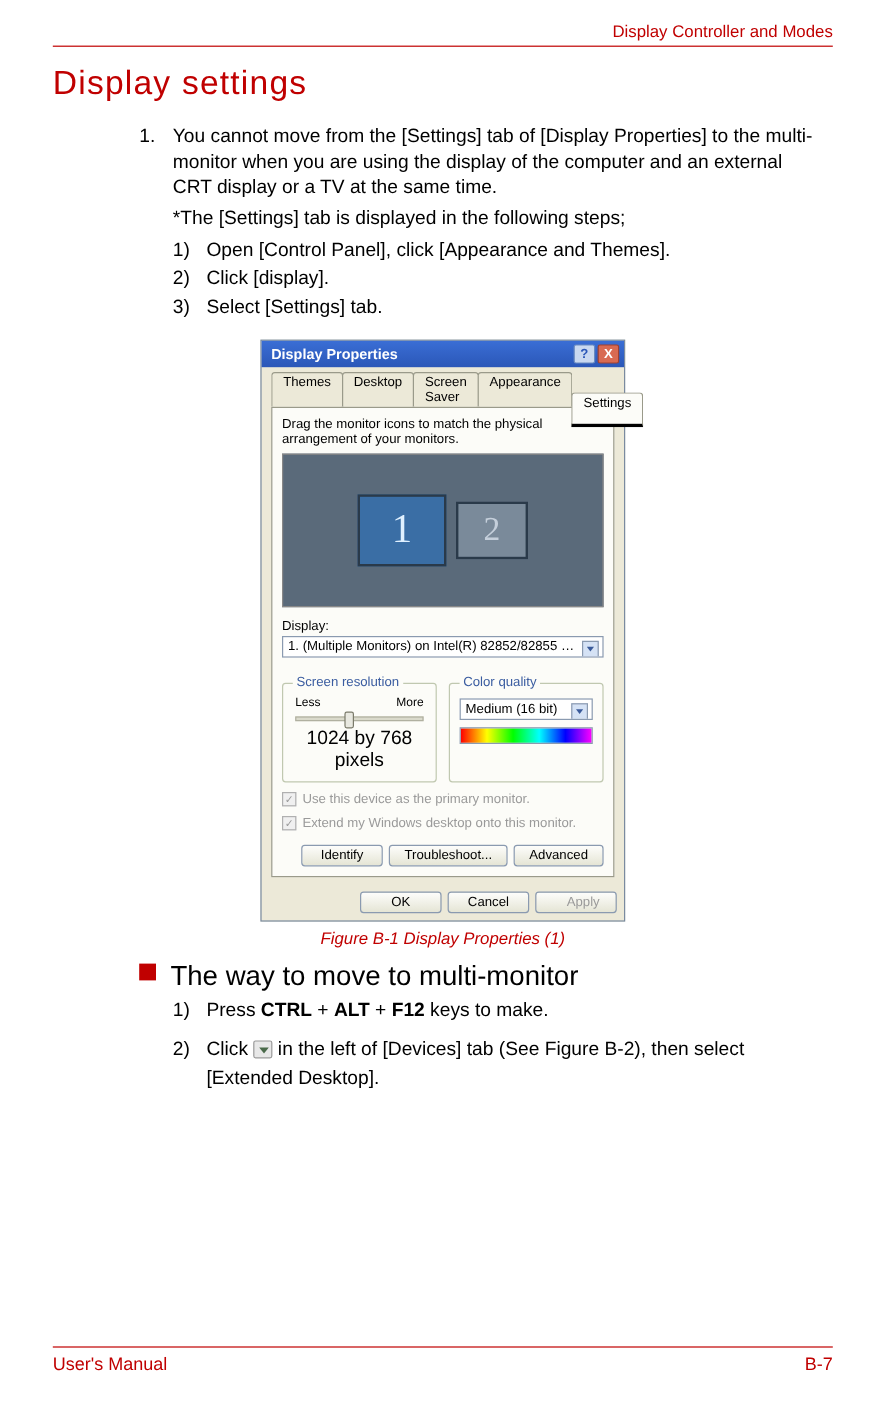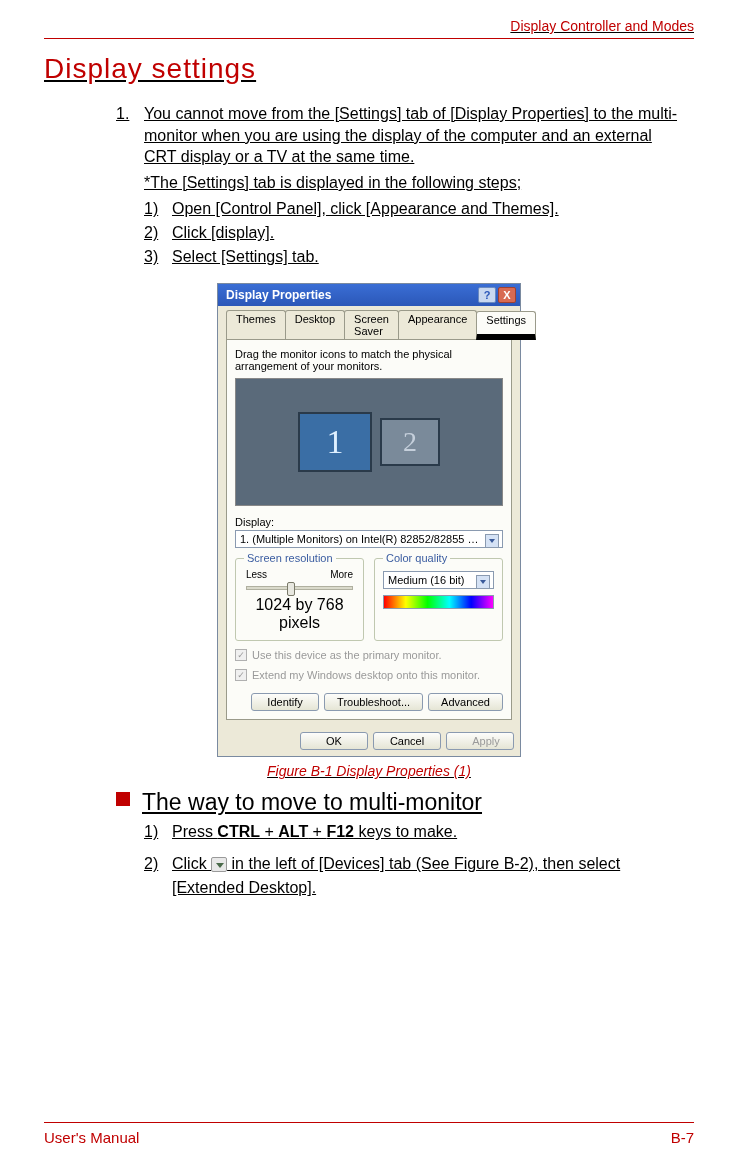--- a/index.html
+++ b/index.html
@@ -8,21 +8,20 @@
     width: 738px;
     height: 1172px;
     font-family: Arial, Helvetica, sans-serif;
     font-size: 16px;
     color: #000;
     position: relative;
     background: #fff;
   }
   .page {
     padding: 18px 44px 0 44px;
-    text-decoration: underline;
   }
   .header-right {
     text-align: right;
     color: #c00000;
     font-size: 14px;
     margin-bottom: 4px;
   }
   .hr-top {
     border: none;
     border-top: 1.5px solid #c00000;
@@ -172,23 +171,23 @@
     border-bottom: none;
     background: #ece9d8;
     padding: 2px 9px;
     font-size: 11px;
     margin-right: -1px;
     border-radius: 3px 3px 0 0;
     position: relative;
   }
   .tab.active {
     background: #fcfcf8;
-    border-bottom: 6px solid #000000;
+    border-bottom: 3px solid #000000;
     z-index: 2;
-    top: 1px;
+    top: 17px;
   }
   .tabpanel {
     border: 1px solid #9a9a8a;
     background: #fcfcf8;
     padding: 8px;
     min-height: 330px;
     position: relative;
   }
   .tp-instruction {
     font-size: 11px;
@@ -249,21 +248,21 @@
     top: 8px;
     width: 0; height: 0;
     border-left: 3px solid transparent;
     border-right: 3px solid transparent;
     border-top: 4px solid #3a5a9a;
     z-index: 2;
   }
   .two-col {
     display: flex;
     gap: 10px;
-    margin-top: 10px;
+    margin-top: 21px;
   }
   .fieldset {
     border: 1px solid #c0c8b0;
     border-radius: 3px;
     padding: 6px 8px 8px 8px;
     position: relative;
     flex: 1;
   }
   .fieldset .legend {
     position: absolute;

